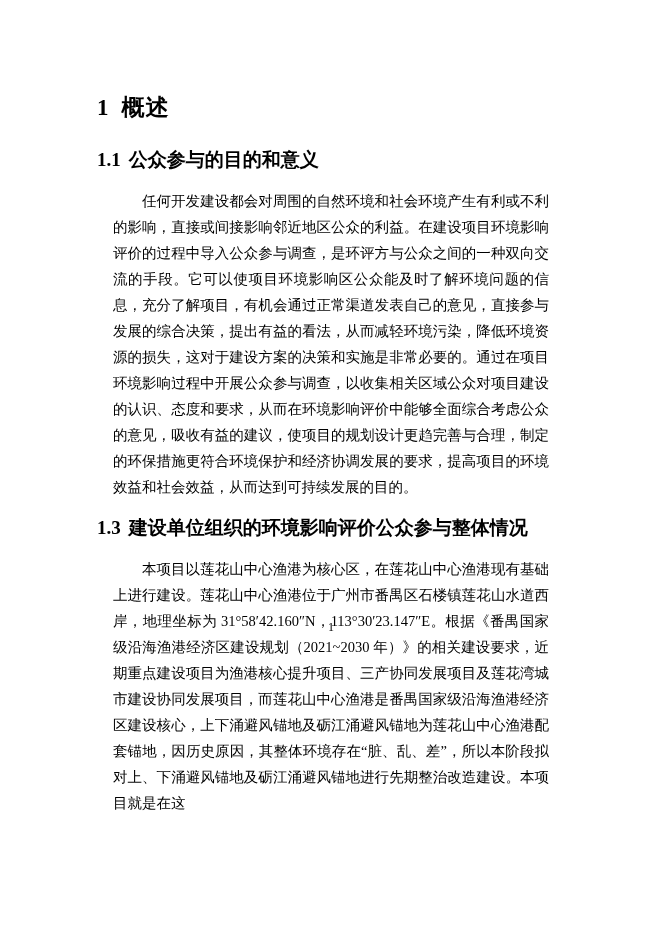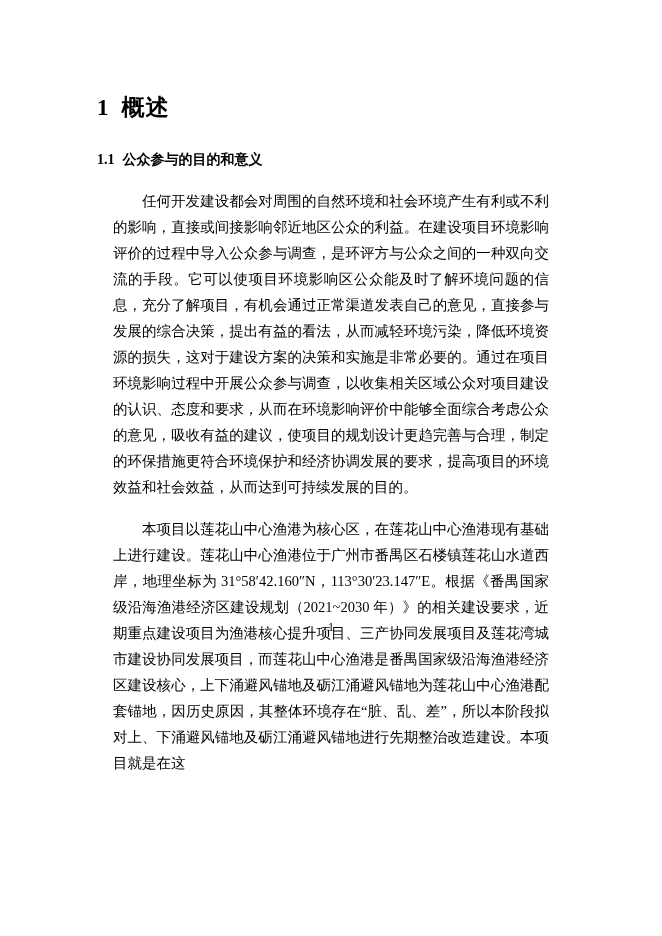--- a/index.html
+++ b/index.html
@@ -28,21 +28,21 @@
     font-size: 23px;
     font-weight: bold;
     line-height: 32px;
     margin: 0 0 24px 0;
     letter-spacing: 1px;
   }
   .doc-title .num {
     margin-right: 12px;
   }
   .section-heading {
-    font-size: 14px;
+    font-size: 19px;
     font-weight: bold;
     line-height: 24px;
     margin: 14px 0 8px 0;
   }
   .section-heading .num {
     margin-right: 8px;
   }
   .para {
     font-size: 14.5px;
     line-height: 26px;
@@ -68,18 +68,19 @@
 
   <h1 class="doc-title"><span class="num">1</span><span>概述</span></h1>
 
   <div>
     <h2 class="section-heading"><span class="num">1.1</span><span>公众参与的目的和意义</span></h2>
     <p class="para">任何开发建设都会对周围的自然环境和社会环境产生有利或不利的影响，直接或间接影响邻近地区公众的利益。在建设项目环境影响评价的过程中导入公众参与调查，是环评方与公众之间的一种双向交流的手段。它可以使项目环境影响区公众能及时了解环境问题的信息，充分了解项目，有机会通过正常渠道发表自己的意见，直接参与发展的综合决策，提出有益的看法，从而减轻环境污染，降低环境资源的损失，这对于建设方案的决策和实施是非常必要的。通过在项目环境影响过程中开展公众参与调查，以收集相关区域公众对项目建设的认识、态度和要求，从而在环境影响评价中能够全面综合考虑公众的意见，吸收有益的建议，使项目的规划设计更趋完善与合理，制定的环保措施更符合环境保护和经济协调发展的要求，提高项目的环境效益和社会效益，从而达到可持续发展的目的。</p>
   </div>
 
 
   <div>
+    <h2 class="section-heading"><span class="num">1.3</span><span>建设单位组织的环境影响评价公众参与整体情况</span></h2>
     <p class="para">本项目以莲花山中心渔港为核心区，在莲花山中心渔港现有基础上进行建设。莲花山中心渔港位于广州市番禺区石楼镇莲花山水道西岸，地理坐标为 31°58′42.160″N，113°30′23.147″E。根据《番禺国家级沿海渔港经济区建设规划（2021~2030 年）》的相关建设要求，近期重点建设项目为渔港核心提升项目、三产协同发展项目及莲花湾城市建设协同发展项目，而莲花山中心渔港是番禺国家级沿海渔港经济区建设核心，上下涌避风锚地及砺江涌避风锚地为莲花山中心渔港配套锚地，因历史原因，其整体环境存在“脏、乱、差”，所以本阶段拟对上、下涌避风锚地及砺江涌避风锚地进行先期整治改造建设。本项目就是在这</p>
   </div>
 
   <div class="page-number">1</div>
 
 </div>
 
 </body></html>

